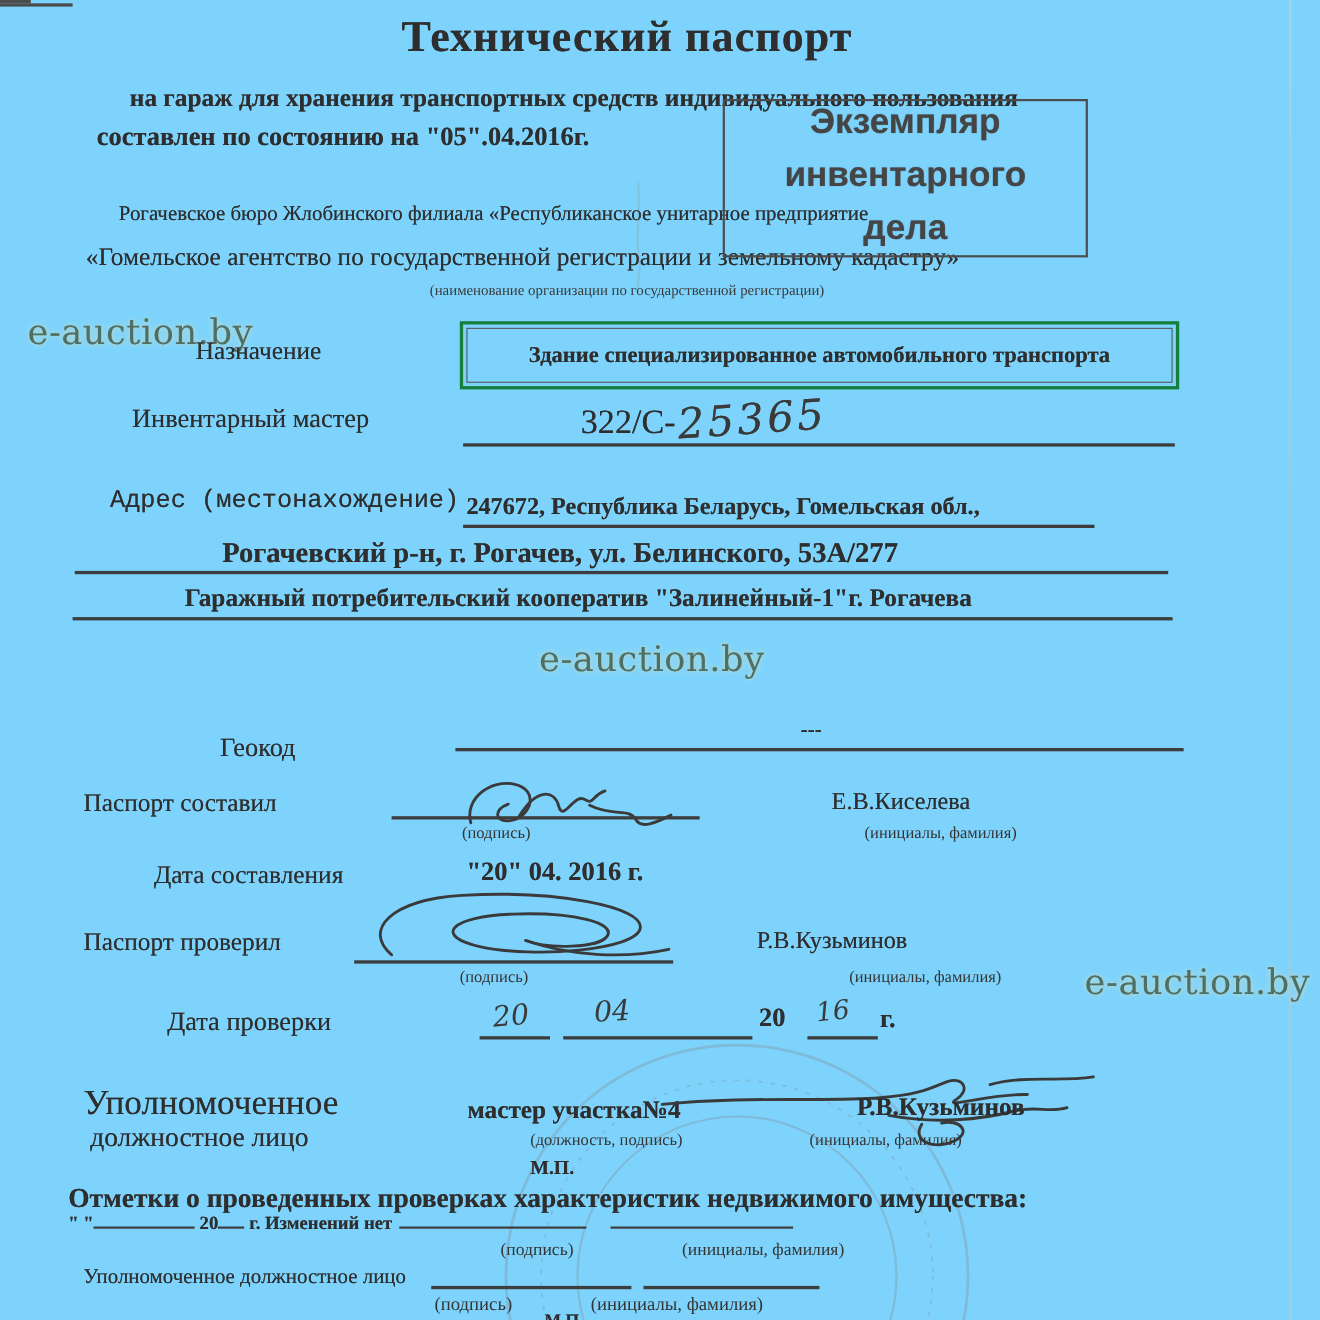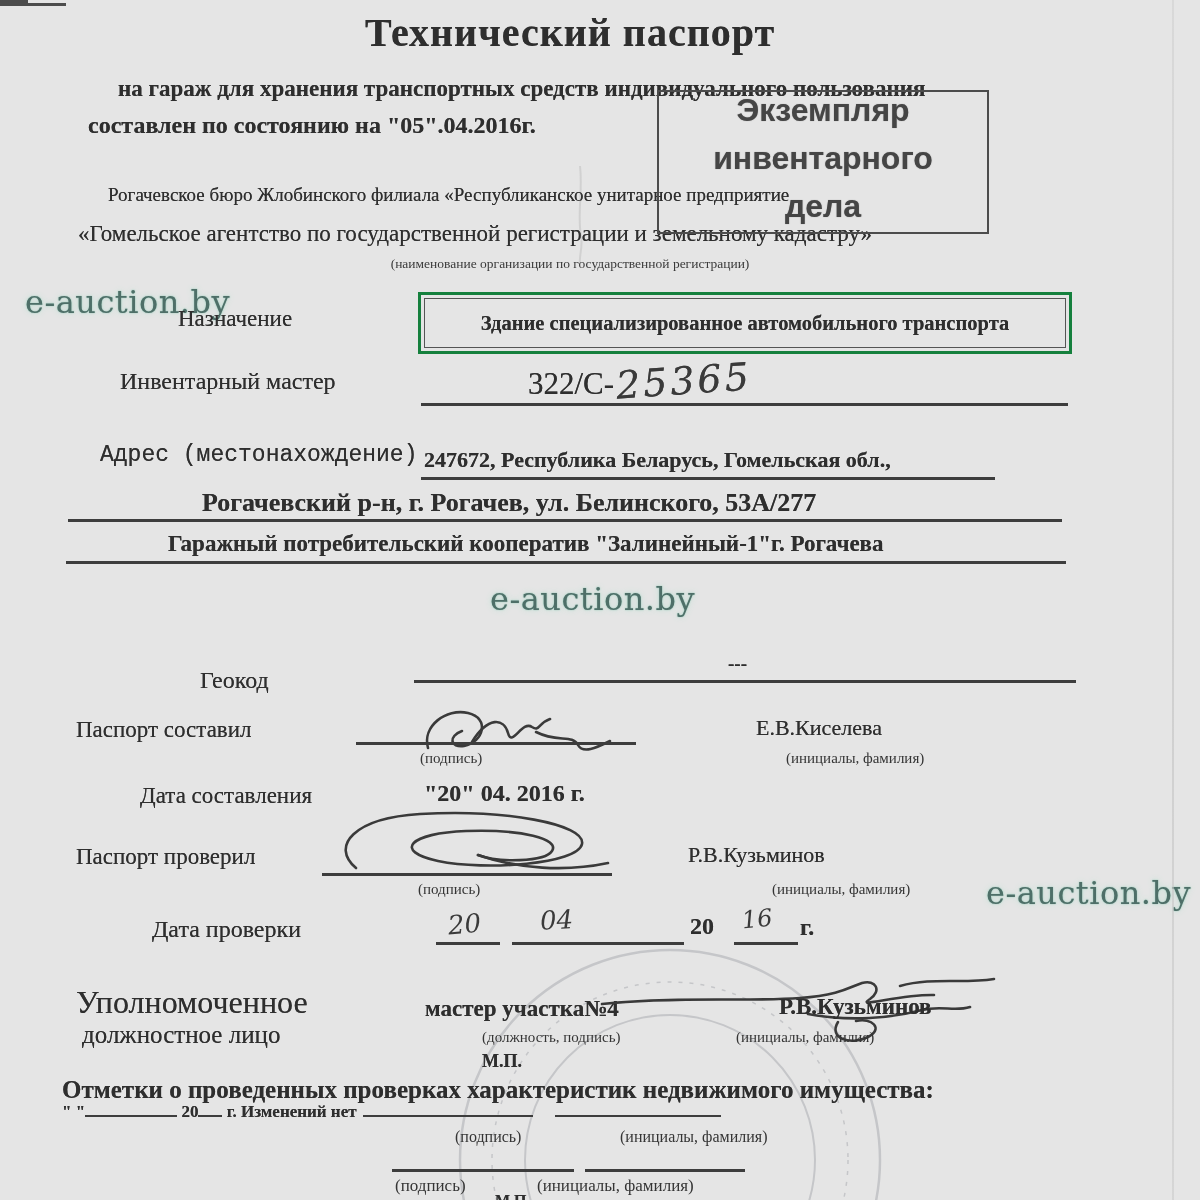--- a/index.html
+++ b/index.html
@@ -1,16 +1,16 @@
 <!DOCTYPE html>
 <html><head>
 <meta charset="utf-8">
 <style>
   html,body{margin:0;padding:0;background:#ffffff;}
-  .page{position:relative;width:1200px;height:1200px;background:#e5e5e5;overflow:hidden;
+  .page{position:relative;width:1200px;height:1200px;background:#7dd3fc;overflow:hidden;
         font-family:"Liberation Serif",serif;color:#2e2e2e;}
   .t{position:absolute;white-space:nowrap;line-height:1.15;}
   .b{font-weight:bold;}
   .sc{text-shadow:0 0 0.6px rgba(45,45,45,0.75);} 
   .ul{position:absolute;background:#3d3d3d;height:2px;}
   .cap{font-size:15px;color:#353535;}
   .hand{font-family:"DejaVu Serif",serif;font-style:italic;color:#3a3a3a;display:inline-block;}
   .wm{position:absolute;font-family:"DejaVu Serif",serif;font-size:32px;color:#4e6f68;
       text-shadow:0 0 2px #aed3c7,0 0 6px #bfe0d4,0 0 1px #8fbcae;letter-spacing:0.5px;}
   .iul{display:inline-block;border-bottom:2px solid #3d3d3d;height:13px;vertical-align:baseline;}
@@ -215,20 +215,21 @@
   <div id="checks-head" class="t b sc">Отметки о проведенных проверках характеристик недвижимого имущества:</div>
   <div id="checks-line" class="t b sc">
     <span>" "</span><span class="iul" style="width:92px;"></span>
     <span>20</span><span class="iul" style="width:24px;"></span>
     <span>г. Изменений нет</span><span class="iul" style="width:170px;margin-left:6px;"></span>
     <span class="iul" style="width:166px;margin-left:18px;"></span>
   </div>
   <div id="cap-chk1" class="t cap">(подпись)</div>
   <div id="cap-chk2" class="t cap">(инициалы, фамилия)</div>
 
+  <div id="off2-label" class="t sc">Уполномоченное должностное лицо</div>
   <div id="ul-c" class="ul"></div>
   <div id="ul-d" class="ul"></div>
   <div id="cap-chk3" class="t cap">(подпись)</div>
   <div id="cap-chk4" class="t cap">(инициалы, фамилия)</div>
   <div id="mp2" class="t b sc">М.П.</div>
 
   <svg id="smudge" viewBox="0 0 8 96">
     <path d="M4 0 C7 24, 1 48, 5 70 C7 82, 3 90, 4 96" fill="none" stroke="#8f8f8f" stroke-width="2"></path>
   </svg>
   <div id="scanline"></div>

